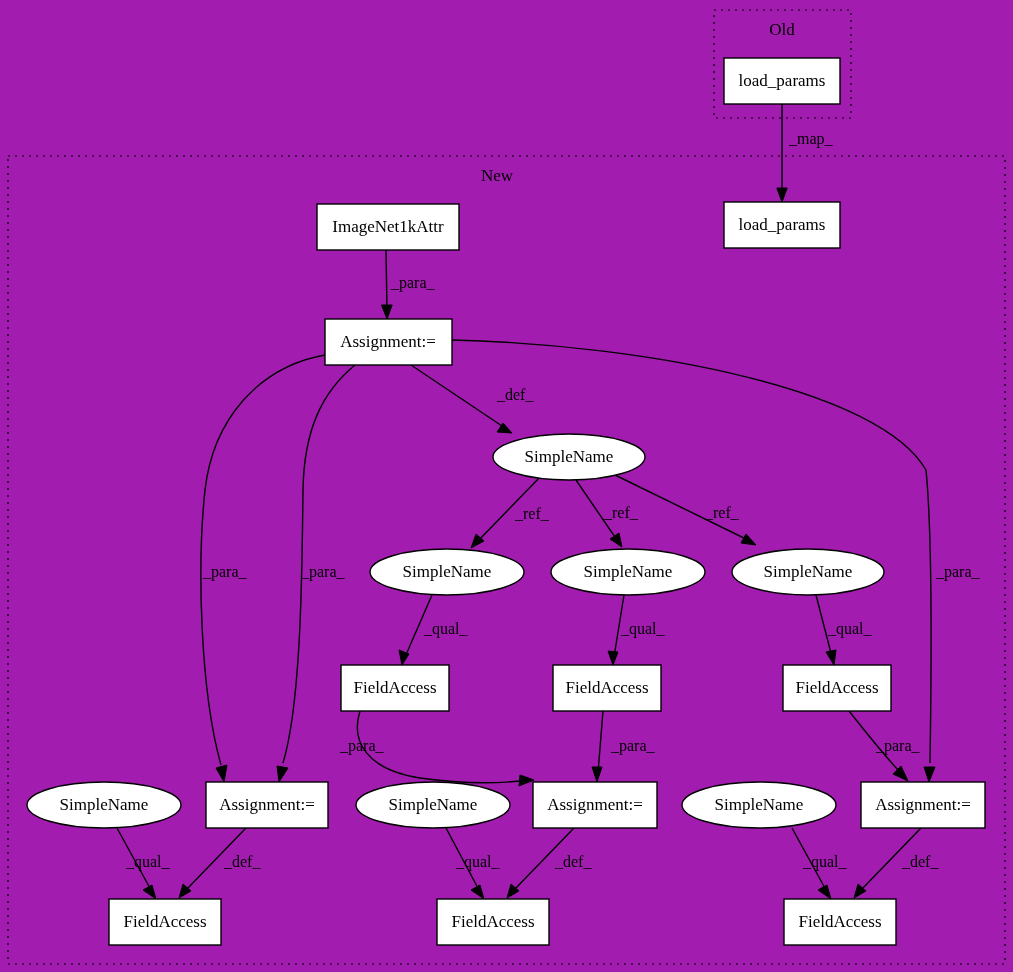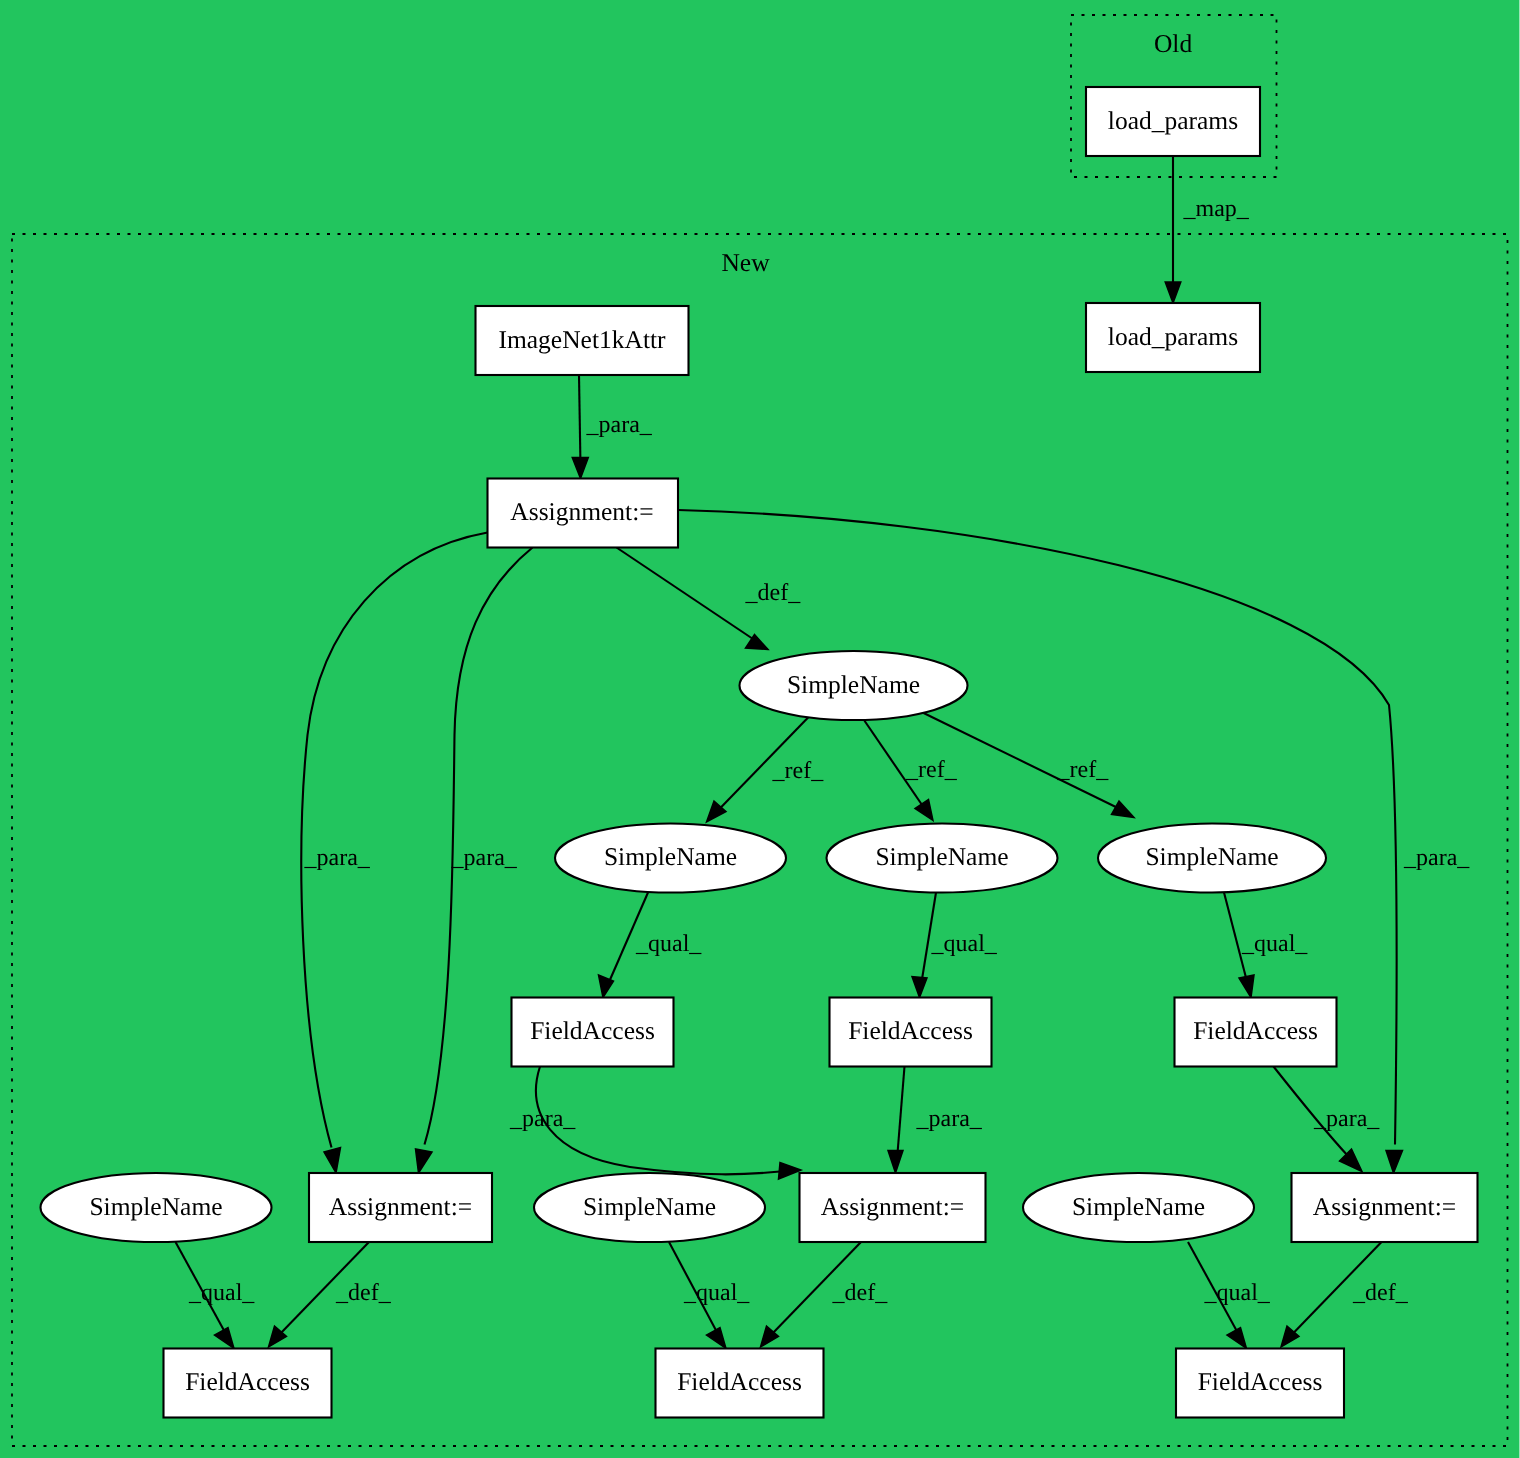--- a/index.html
+++ b/index.html
@@ -4,21 +4,21 @@
 <style>
   html, body {
     margin: 0;
     padding: 0;
     background: #ffffff;
   }
   #canvas {
     position: relative;
     width: 1013px;
     height: 972px;
-    background: #22c55e;
+    background: #a21caf;
     font-family: "Liberation Serif", "DejaVu Serif", serif;
   }
   svg {
     display: block;
   }
   .node-shape {
     fill: #ffffff;
     stroke: #000000;
     stroke-width: 1.4;
   }

